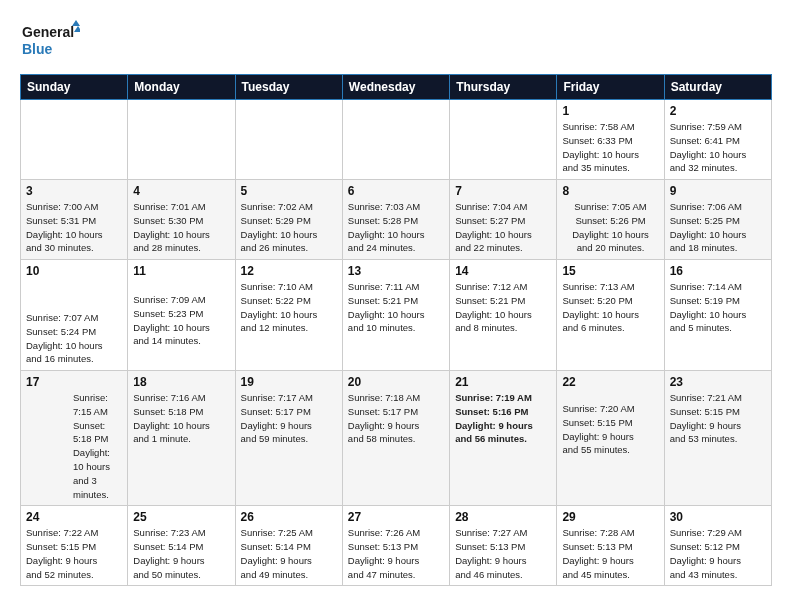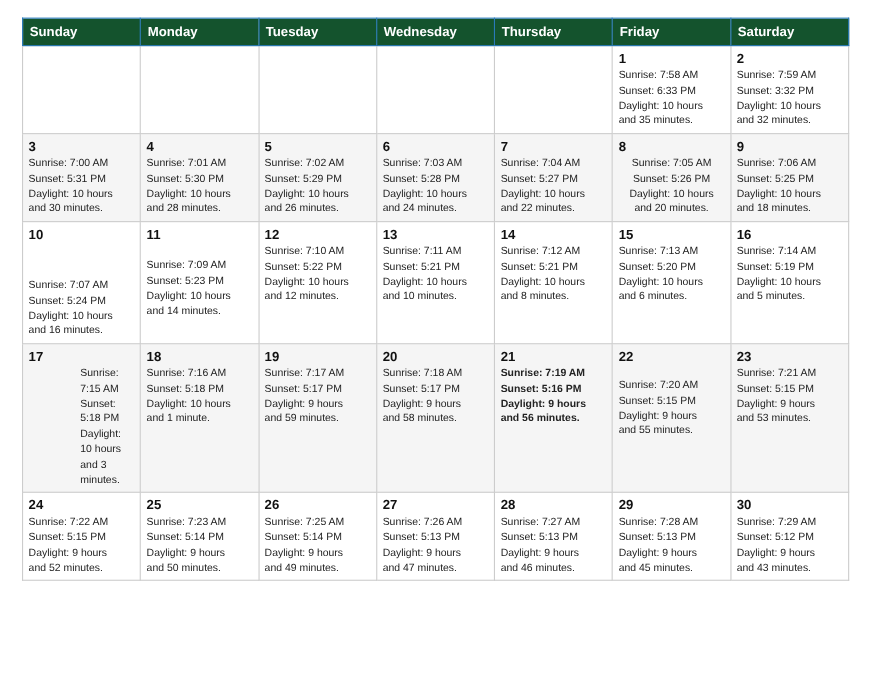--- a/index.html
+++ b/index.html
@@ -38,21 +38,21 @@
     .location {
       font-size: 14px;
       color: #333;
     }
     .calendar-table {
       width: 100%;
       border-collapse: collapse;
       table-layout: fixed;
     }
     .calendar-table th {
-      background-color: #14532d;
+      background-color: #0f172a;
       color: #fff;
       font-size: 12px;
       font-weight: bold;
       padding: 5px 6px;
       text-align: left;
       border: 1px solid #2a7ab8;
     }
     .calendar-table td {
       border: 1px solid #ccc;
       vertical-align: top;
@@ -77,20 +77,34 @@
       color: #222;
     }
     .empty-cell {
       background: #fff !important;
     }
   </style>
 </head>
 <body>
 
 <div class="container">
+  <div class="header-row">
+    <div class="logo">
+<svg width="60" height="44" viewBox="0 0 60 44">
+  <text x="2" y="17" font-size="14" font-weight="bold" fill="#1a1a1a" font-family="Arial">General</text>
+  <text x="2" y="34" font-size="14" font-weight="bold" fill="#2a7ab8" font-family="Arial">Blue</text>
+  <polygon points="52,6 60,6 56,0" fill="#2a7ab8"></polygon>
+  <polygon points="54,12 62,12 58,6" fill="#2a7ab8"></polygon>
+</svg>
+</div>
+    <div class="title-block">
+      <div class="month-title"></div>
+      <div class="location"></div>
+    </div>
+  </div>
 
   <table class="calendar-table">
     <thead>
       <tr>
       <th>Sunday</th>
           <th>Monday</th>
           <th>Tuesday</th>
           <th>Wednesday</th>
           <th>Thursday</th>
           <th>Friday</th>
@@ -107,21 +121,21 @@
           <td>
             <div class="day-num">1</div>
             <div class="day-info" style="white-space: pre-line;">Sunrise: 7:58 AM
 Sunset: 6:33 PM
 Daylight: 10 hours
 and 35 minutes.</div>
           </td>
           <td>
             <div class="day-num">2</div>
             <div class="day-info" style="white-space: pre-line;">Sunrise: 7:59 AM
-Sunset: 3:32 PM
+Sunset: 6:41 PM
 Daylight: 10 hours
 and 32 minutes.</div>
           </td>
         </tr>
         <tr>
           <td>
             <div class="day-num">3</div>
             <div class="day-info" style="white-space: pre-line;">Sunrise: 7:00 AM
 Sunset: 5:31 PM
 Daylight: 10 hours

